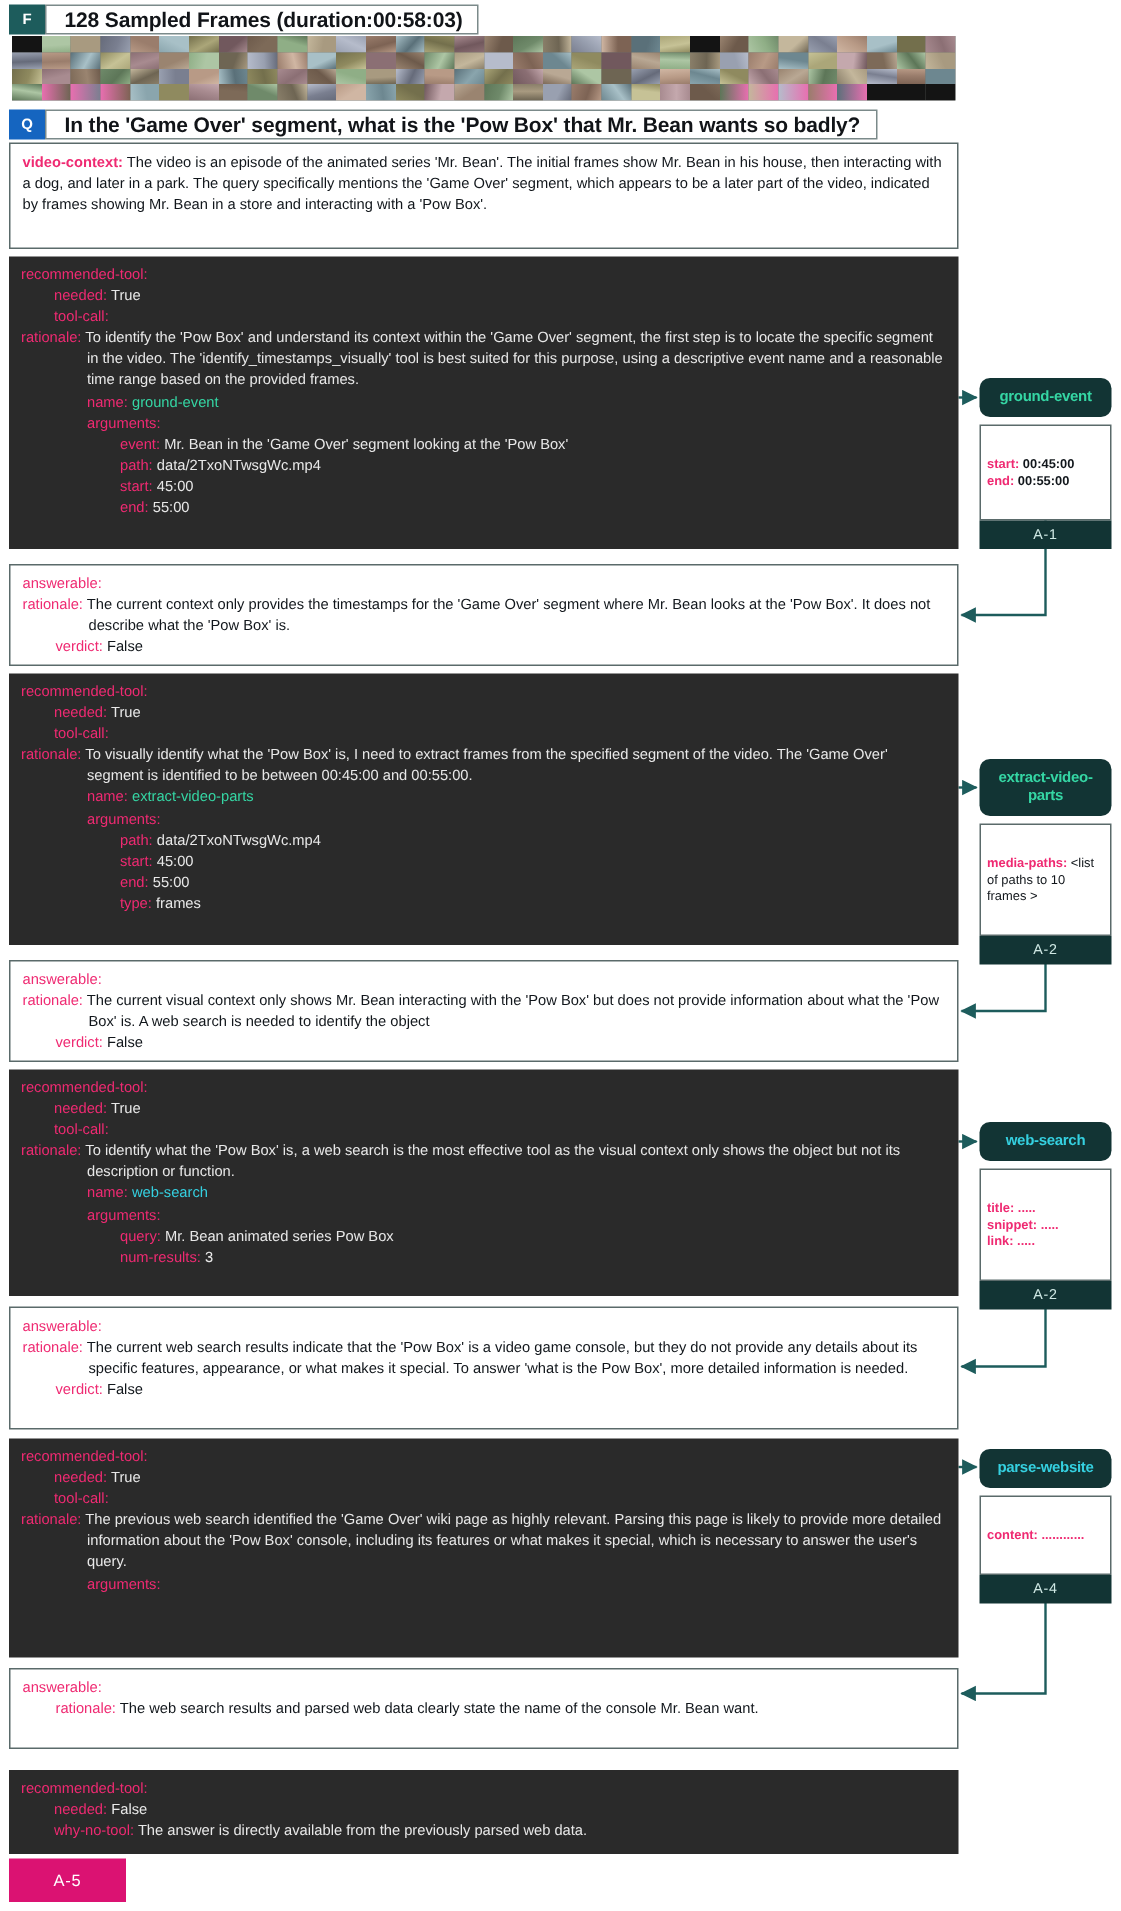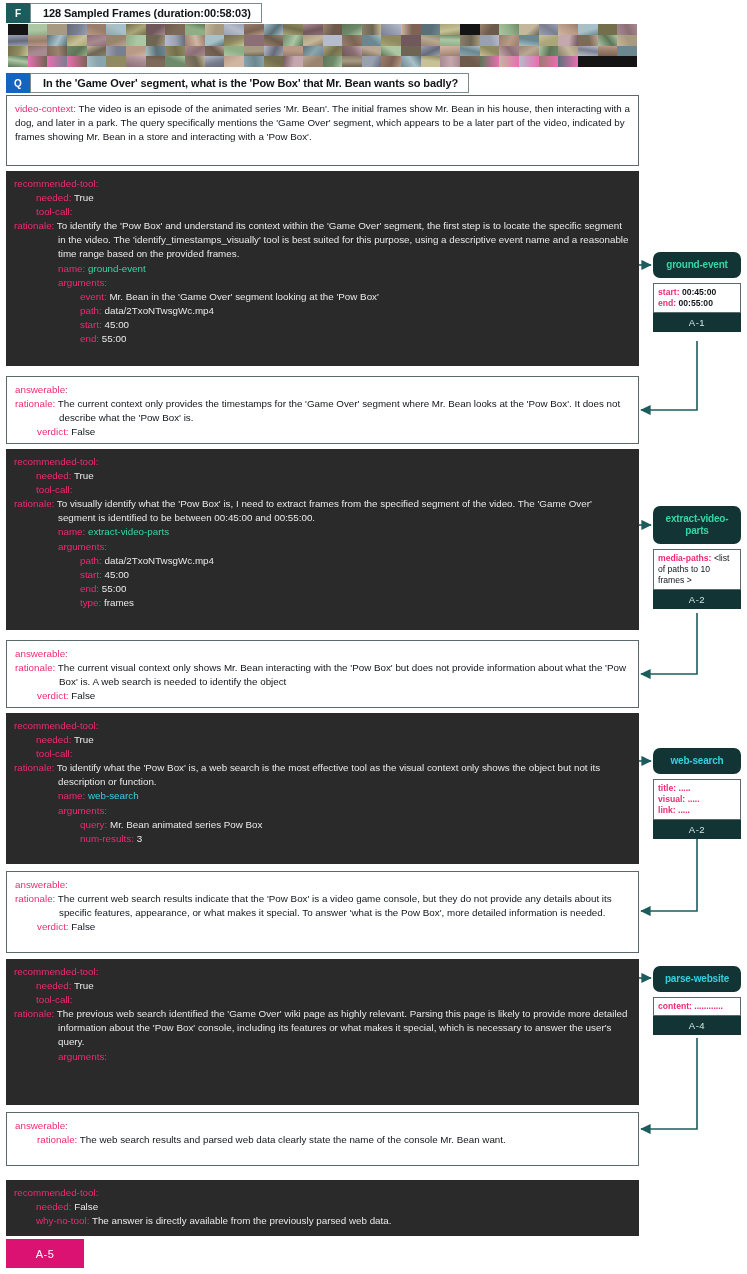--- a/index.html
+++ b/index.html
@@ -30,21 +30,21 @@
     font-size: 10px;
     font-weight: bold;
   }
   .badge-f { background: #1d5c5c; }
   .badge-q { background: #1565c0; }
   .hdr-label {
     border: 1px solid #7b8a8a;
     background: #ffffff;
     display: flex; align-items: center;
     padding: 0 10px 0 12px;
-    font-size: 11px;
+    font-size: 14px;
     font-weight: bold;
     color: #111418;
     letter-spacing: -0.1px;
     white-space: nowrap;
   }
 
   
   #filmstrip {
     position: absolute;
     left: 8px; top: 24px;
@@ -79,21 +79,21 @@
   .i1 { padding-left: 22px; }
   .i2 { padding-left: 44px; }
   .i3 { padding-left: 66px; }
   .hang1 { text-indent: -44px; padding-left: 44px; }
 
   .k-pink  { color: #ef2a72; }
   .k-green { color: #35d6a4; }
   .k-cyan  { color: #35d0e0; }
   .v-dark  { color: #11161b; }
   .v-light { color: #e8e8e8; }
-  b.kk { font-weight: normal; }
+  b.kk { font-weight: bold; }
 
   
   #final-answer-row {
     position: absolute;
     left: 6px; top: 1239px;
     width: 633px; height: 29px;
     display: flex;
   }
   #final-answer-box {
     flex: 1;
@@ -128,21 +128,21 @@
     text-align: center;
     padding: 7px 4px;
     line-height: 12px;
     letter-spacing: -0.2px;
   }
   .node-title.cyan { color: #35d0e0; }
   .node-card {
     margin-top: 5px;
     background: #ffffff;
     border: 1px solid #5a6a6a;
-    padding: 3px 4px;
+    padding: 20px 4px;
     font-size: 8.6px;
     line-height: 11px;
     color: #11161b;
   }
   .node-card .kp { color: #ef2a72; font-weight: bold; }
   .node-foot {
     background: #123434;
     color: #cfe8e4;
     text-align: center;
     font-size: 9.5px;
@@ -450,21 +450,21 @@
         <span>&lt;list of paths to 10 frames &gt;</span></div>
     </div>
     <div class="node-foot">A-2</div>
   </div>
 
   <div class="node" style="top:748px;">
     <div class="node-title cyan">web-search</div>
     <div class="node-card">
       <div><span class="kp">title:</span>
         <span class="kp">.....</span></div>
-      <div><span class="kp">visual:</span>
+      <div><span class="kp">snippet:</span>
         <span class="kp">.....</span></div>
       <div><span class="kp">link:</span>
         <span class="kp">.....</span></div>
     </div>
     <div class="node-foot">A-2</div>
   </div>
 
   <div class="node" style="top:966px;">
     <div class="node-title cyan">parse-website</div>
     <div class="node-card">

